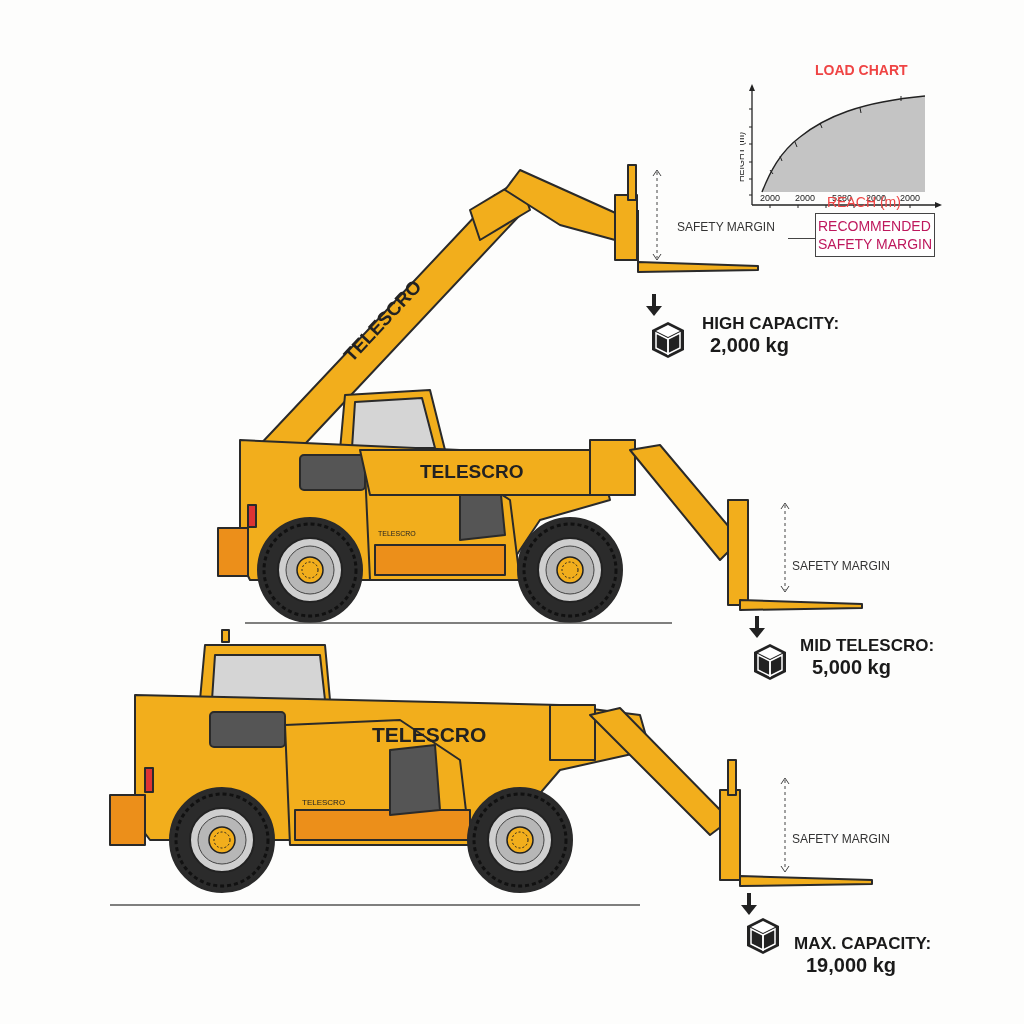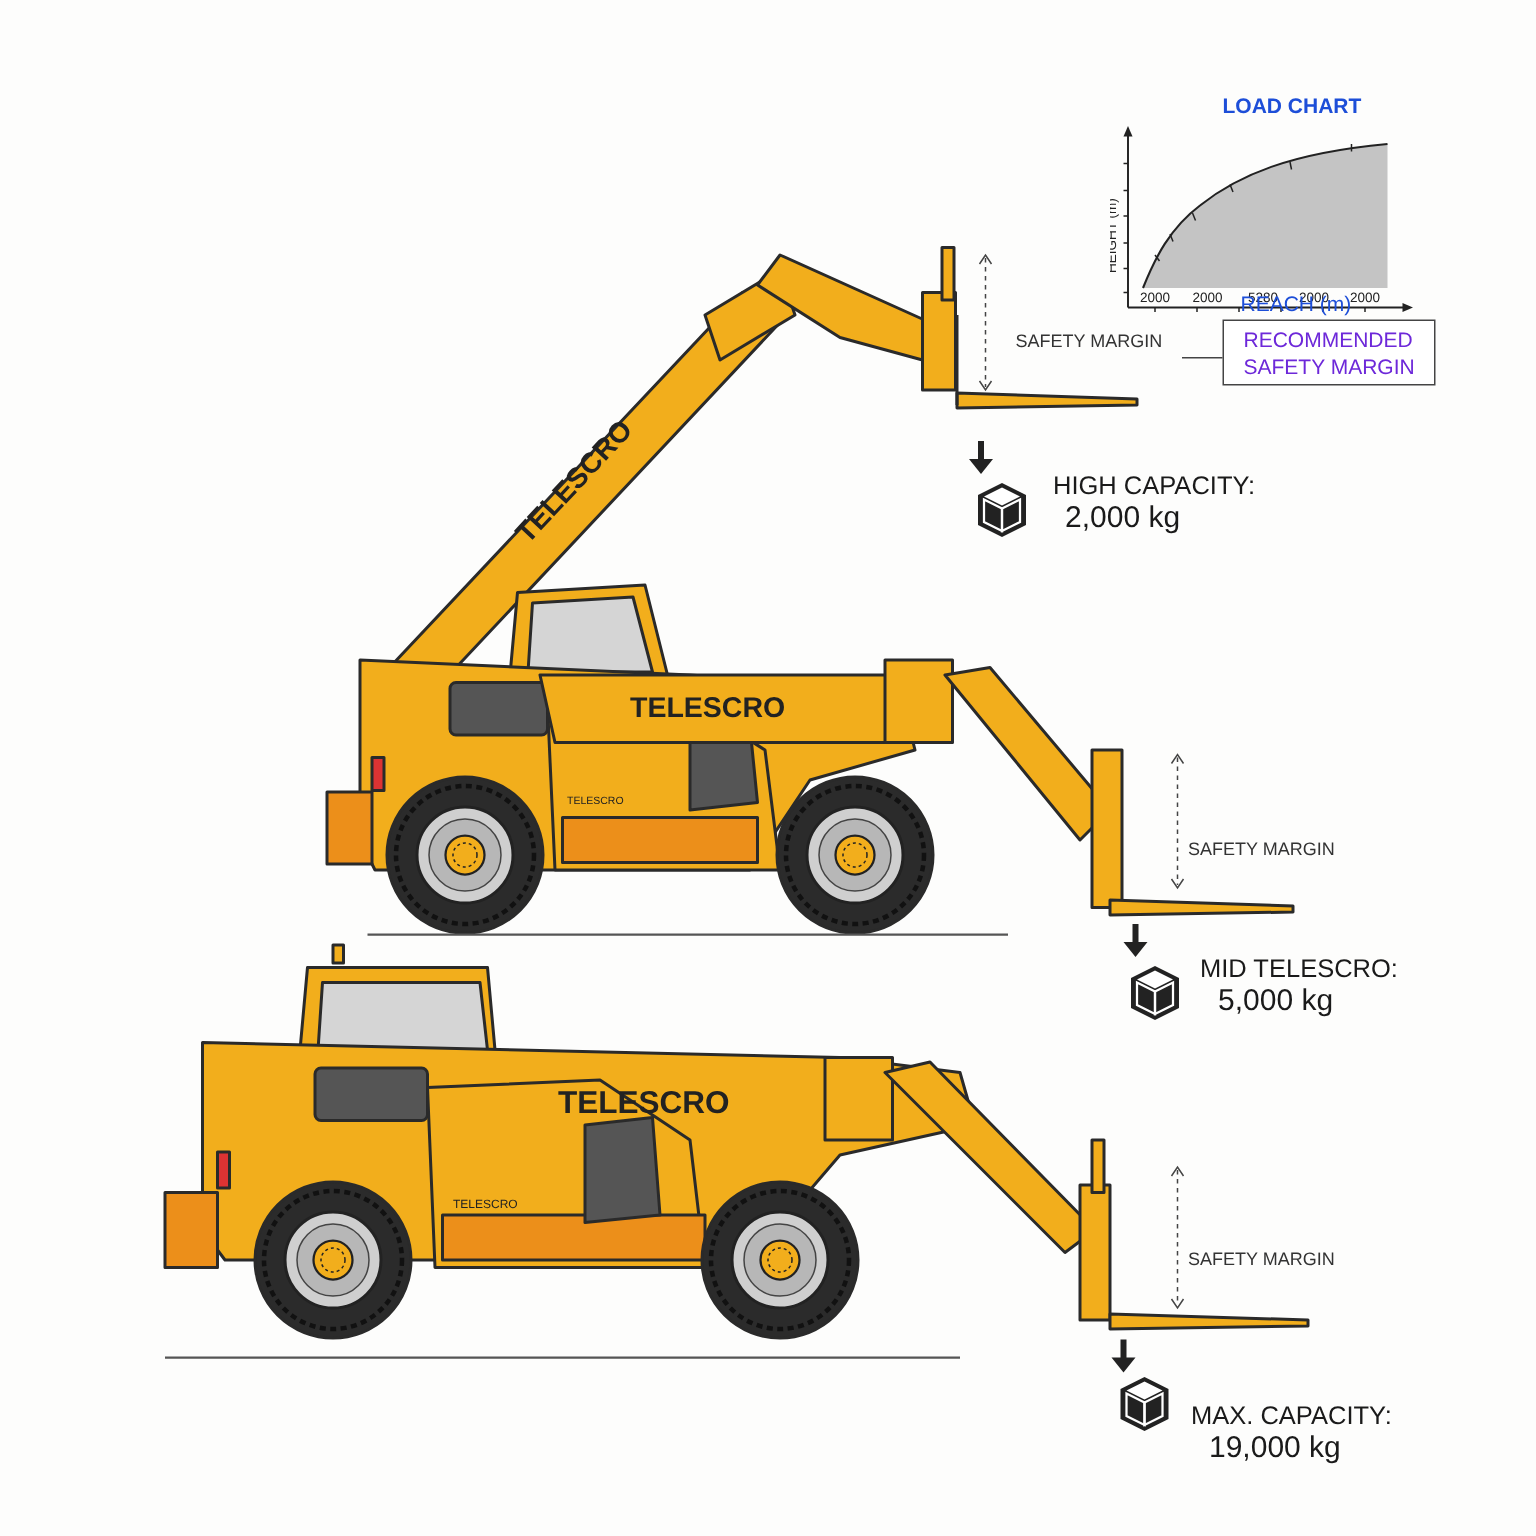--- a/index.html
+++ b/index.html
@@ -1,22 +1,22 @@
 <!DOCTYPE html>
 <html><head>
 <meta charset="utf-8">
 <style>
   html,body{margin:0;padding:0;background:#fdfdfc;}
   body{width:1024px;height:1024px;position:relative;overflow:hidden;font-family:"Liberation Sans",sans-serif;}
   .abs{position:absolute;}
-  .lbl{font-family:"Liberation Sans",sans-serif;color:#1d4ed8;padding-left:15px;}
-  .cap-title{font-weight:normal;font-size:17px;color:#1a1a1a;white-space:nowrap;}
-  .cap-val{font-weight:normal;font-size:20px;color:#1a1a1a;white-space:nowrap;}
+  .lbl{font-family:"Liberation Sans",sans-serif;color:#ef4444;padding-left:15px;}
+  .cap-title{font-weight:bold;font-size:17px;color:#1a1a1a;white-space:nowrap;}
+  .cap-val{font-weight:bold;font-size:20px;color:#1a1a1a;white-space:nowrap;}
   .safety{font-size:12px;color:#333;white-space:nowrap;}
-  .rec-box{border:1.5px solid #444;padding:3px 13px;font-size:14px;line-height:18px;color:#6d28d9;background:#fff;}
+  .rec-box{border:1.5px solid #444;padding:3px 2px;font-size:14px;line-height:18px;color:#be185d;background:#fff;}
   svg text{font-family:"Liberation Sans",sans-serif;}
 </style>
 </head>
 <body>
 
 <div class="abs" style="left:740px;top:58px;width:210px;height:160px;">
   <div class="abs lbl" style="left:60px;top:4px;font-weight:bold;font-size:14px;">LOAD CHART</div>
   <svg class="abs" style="left:0;top:24px" width="210" height="140">
 
     <path d="M22,110 C30,90 40,70 60,55 C85,35 120,20 185,14 L185,110 Z" fill="#c4c4c4"></path>

